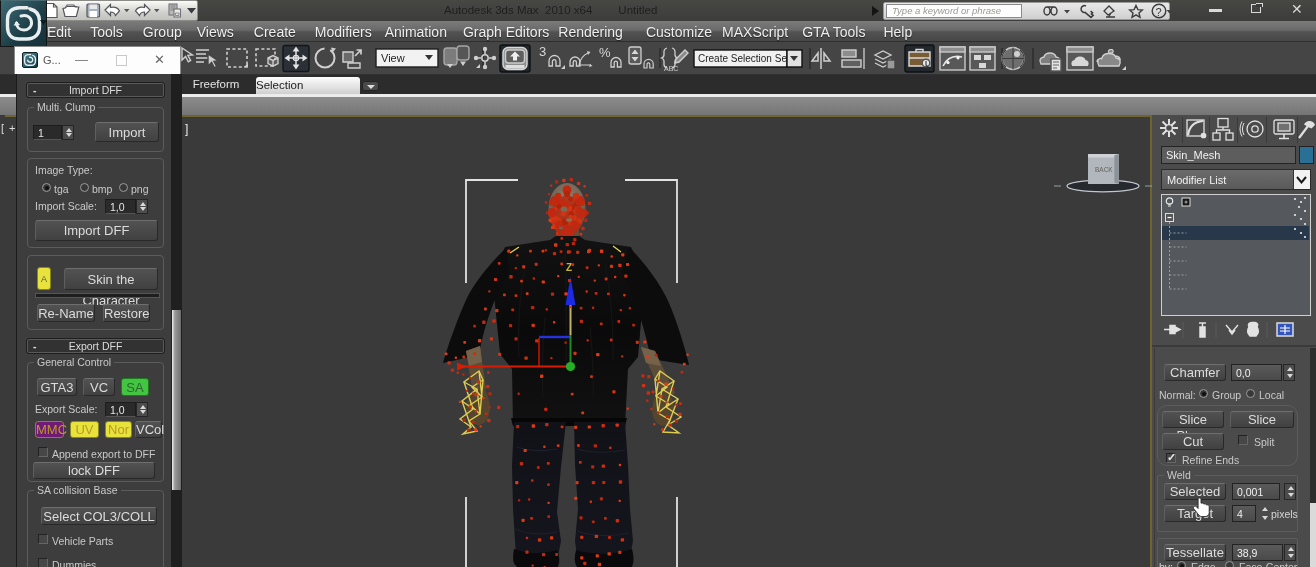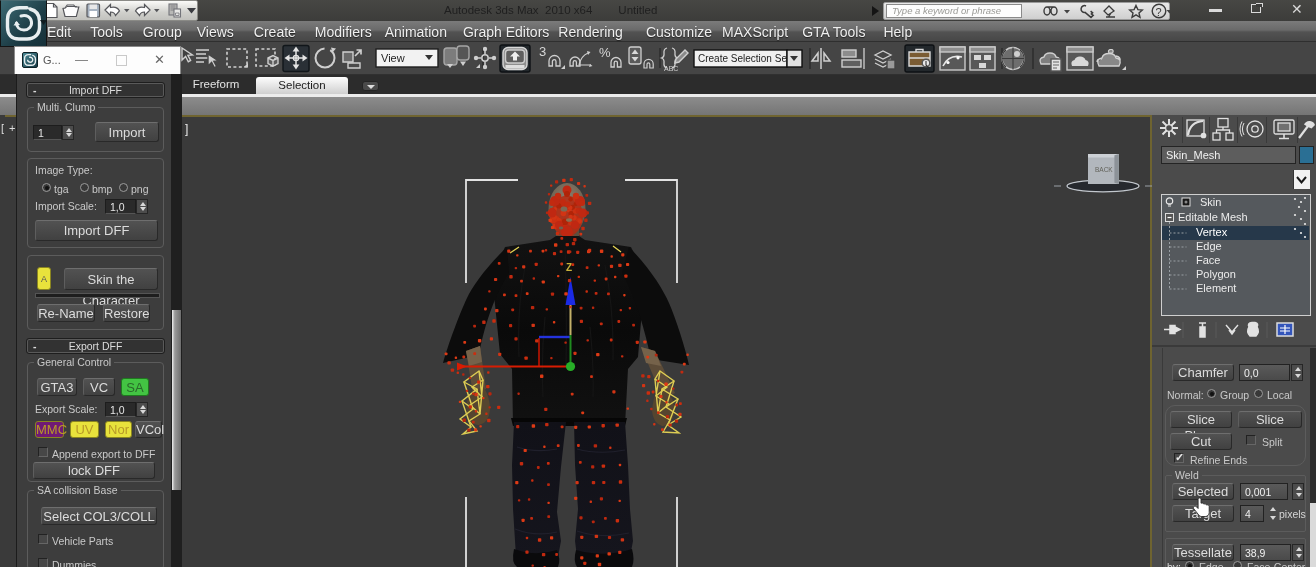--- a/index.html
+++ b/index.html
@@ -14,21 +14,21 @@
 .mi{display:inline-block;color:#efefef;font-size:14px;text-shadow:0 1px 1px rgba(0,0,0,.55);vertical-align:top;margin-top:3px}
 #titletext{left:444px;top:4px;font-size:11.5px;color:#1f1f1f}
 #titletext b{font-weight:normal;margin-left:26px}
 
 #logo{left:0;top:0;width:47px;height:47px;background:linear-gradient(135deg,#3d6a74,#1d3d46 60%,#16313a);border:1px solid #141414;border-top:1px solid #4a6a72}
 
 #searchbox{left:886px;top:4px;width:136px;height:14px;border:1px solid #8a8a8a;background:#fdfdfd;color:#9a9a96;font-size:9.5px;font-style:italic;line-height:12px;padding-left:5px}
 .winbtn{color:#d9d9d9;font-size:13px;top:3px}
 
 #tab-freeform{left:186px;top:78px;width:60px;text-align:center;color:#e3e3e3;font-size:11.5px}
-#tab-selection{left:256px;top:77px;width:92px;height:17px;background:linear-gradient(#fdfdfd,#cfcfcf);border-radius:3px 3px 0 0;text-align:center;color:#1c1c1c;font-size:11.5px;line-height:16px}
+#tab-selection{left:256px;top:77px;width:104px;height:17px;background:linear-gradient(#fdfdfd,#cfcfcf);border-radius:3px 3px 0 0;text-align:left;color:#1c1c1c;font-size:11.5px;line-height:16px}
 #tab-btn{left:362px;top:81px;width:17px;height:10px;background:#4a4a4a;border-radius:3px;border:1px solid #242424}
 #tab-btn:after{content:"";position:absolute;left:4px;top:3px;border-left:4px solid transparent;border-right:4px solid transparent;border-top:4px solid #dcdcdc}
 
 #viewport{left:5px;top:115px;width:1147px;height:452px;background:#3a3a3a;border-top:2px solid #6f6430;border-right:2px solid #6f6430}
 #vplabel{left:180px;top:5px;color:#e8e8e8;font-size:12px}
 #vplabel2{left:-4px;top:5px;color:#dcdcdc;font-size:11px;letter-spacing:1px}
 
 #cmdpanel{left:1152px;top:115px;width:164px;height:452px;background:#4b4b4b}
 
 #dlg-title{left:14px;top:46px;width:167px;height:28px;background:#fdfdfd;border:1px solid #8a8a8a;border-bottom:none}
@@ -681,36 +681,28 @@
    <path d="M132,19 v4 M127,23.5 h10" stroke-width="1.6"></path>
    <path d="M147,23 L156,11" stroke-width="2.2"></path>
         <path d="M152,9.5 q2,-4 6,-3.5 q4,.5 5,4 l-3.5,3.5 q-4,-1.5 -7.5,-4 z" fill="#e0e0e0" stroke="none"></path>
   </g>
   <g stroke="#3a3a3a">
         <path d="M30.5,2 v26 M57.5,2 v26 M85.5,2 v26 M114.5,2 v26 M145.5,2 v26"></path>
       </g>
  </svg>
  <div class="abs" style="left:9px;top:31px;width:135px;height:18px;background:#5d5d5d;border:1px solid #242424;color:#f0f0f0;font-size:11px;line-height:17px;padding-left:4px">Skin_Mesh</div>
  <div class="abs" style="left:147px;top:31px;width:15px;height:18px;background:#2a6f94;border:1px solid #222"></div>
+ <div class="abs" style="left:9px;top:54px;width:150px;height:21px;background:linear-gradient(#6b6b6b,#5a5a5a);border:1px solid #2a2a2a;color:#f2f2f2;font-size:11px;line-height:20px;padding-left:5px">Modifier List</div>
  <div class="abs" style="left:141px;top:55px;width:17px;height:19px;background:#f2f2f2;border-left:1px solid #333"></div>
  <svg class="abs" style="left:142px;top:59px" width="15" height="12" viewBox="0 0 15 12">
       <path d="M3,3 L7.5,8.5 L12,3" stroke="#1a1a1a" stroke-width="2" fill="none"></path>
     </svg>
 
  <div class="abs" style="left:9px;top:79px;width:150px;height:122px;background:#55595d;border:1.5px solid #cfcfcf">
   <div class="abs" style="left:0;top:31px;width:147px;height:14px;background:#26384a"></div>
-  <div class="abs" style="left:24px;top:1px;color:#ececec;font-size:11px">
-   <div style="height:15px"><span style="margin-left:14px">Skin</span></div>
-   <div style="height:15px;margin-left:-8px">Editable Mesh</div>
-   <div style="height:14px;margin-left:10px;color:#fff">Vertex</div>
-   <div style="height:14px;margin-left:10px">Edge</div>
-   <div style="height:14px;margin-left:10px">Face</div>
-   <div style="height:14px;margin-left:10px">Polygon</div>
-   <div style="height:14px;margin-left:10px">Element</div>
-  </div>
   <svg class="abs" style="left:0;top:0" width="147" height="119" viewBox="0 0 147 119">
    <g stroke="#e8e8e8" fill="none" stroke-width="1.2">
     <circle cx="7.5" cy="6" r="3.2"></circle>
           <path d="M6,9 h3 M6,11 h3" stroke-width="1"></path>
    </g>
    <rect x="20" y="3" width="8" height="8" fill="#1a1a1a" stroke="#dcdcdc" stroke-width="1"></rect>
         <circle cx="24" cy="7" r="1.5" fill="#888"></circle>
    <rect x="3.5" y="18.5" width="8" height="8" fill="#555" stroke="#ddd"></rect>
         <path d="M5.5,22.5 h4" stroke="#fff" stroke-width="1.2"></path>
    <g stroke="#9aa0a5" stroke-dasharray="2,2" stroke-width="1">
@@ -741,21 +733,21 @@
    <path d="M55,3 v16" stroke="#555"></path>
    <path d="M65,6 l6,7 6,-7 M68,11 l3,4 3,-4" stroke-width="1.4"></path>
    <path d="M88,8 q-2,-4 3,-4.5 l3,0 q4,1 2,4.5 q3,5 -1,9 l-6,0 q-4,-4 -1,-9 z" fill="#e2e2e2" stroke="#e2e2e2"></path>
    <path d="M106,3 v16" stroke="#555"></path>
    <rect x="116" y="4" width="16" height="13" fill="#3355bb" stroke="#dcdcdc"></rect>
    <path d="M119,9 h10 M119,12 h10 M124,6 v9" stroke="#fff" stroke-width="1.2"></path>
   </g>
  </svg>
  <div class="abs" style="left:0;top:230px;width:164px;height:2px;background:#3a3a3a"></div>
 
- <div class="abs" style="left:10px;top:233px;width:148px;height:219px;border-left:1px solid #3a3a3a">
+ <div class="abs" style="left:2px;top:233px;width:148px;height:219px;border-left:1px solid #3a3a3a">
   <div class="btn" style="left:9px;top:16px;width:62px;height:17px;line-height:16px">Chamfer</div>
   <div class="spinfld" style="left:76px;top:16px;width:51px;height:17px;line-height:16px">0,0</div>
   <div class="spin" style="left:128px;top:16px;height:17px"></div>
   <div class="lbl" style="left:4px;top:41px">Normal:</div>
   <div class="radio on" style="left:44px;top:41px"></div>
       <div class="lbl" style="left:57px;top:41px">Group</div>
   <div class="radio" style="left:91px;top:41px"></div>
       <div class="lbl" style="left:104px;top:41px">Local</div>
   <div class="grp" style="left:2px;top:57px;width:141px;height:61px;border-radius:10px">
    <div class="btn" style="left:4px;top:5px;width:62px;height:17px;line-height:16px">Slice Plane</div>

